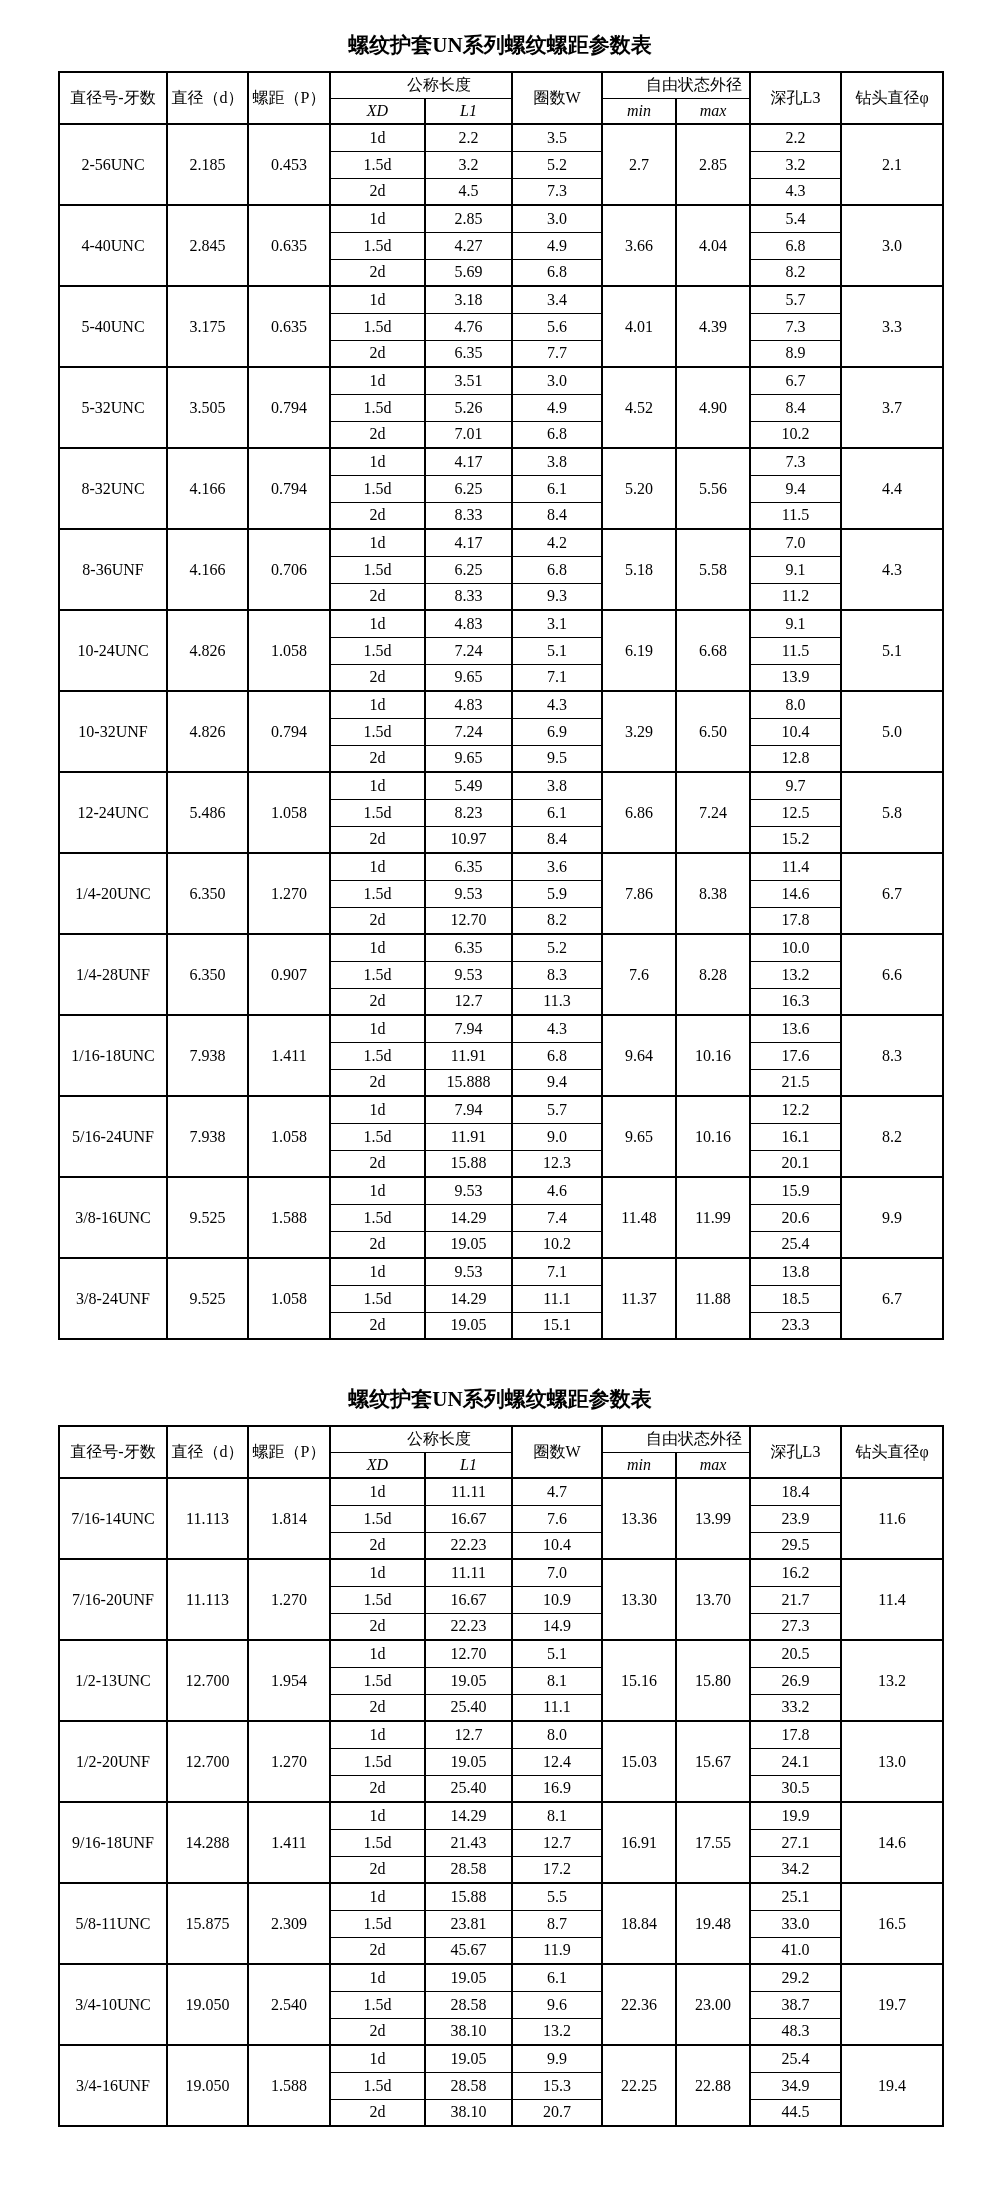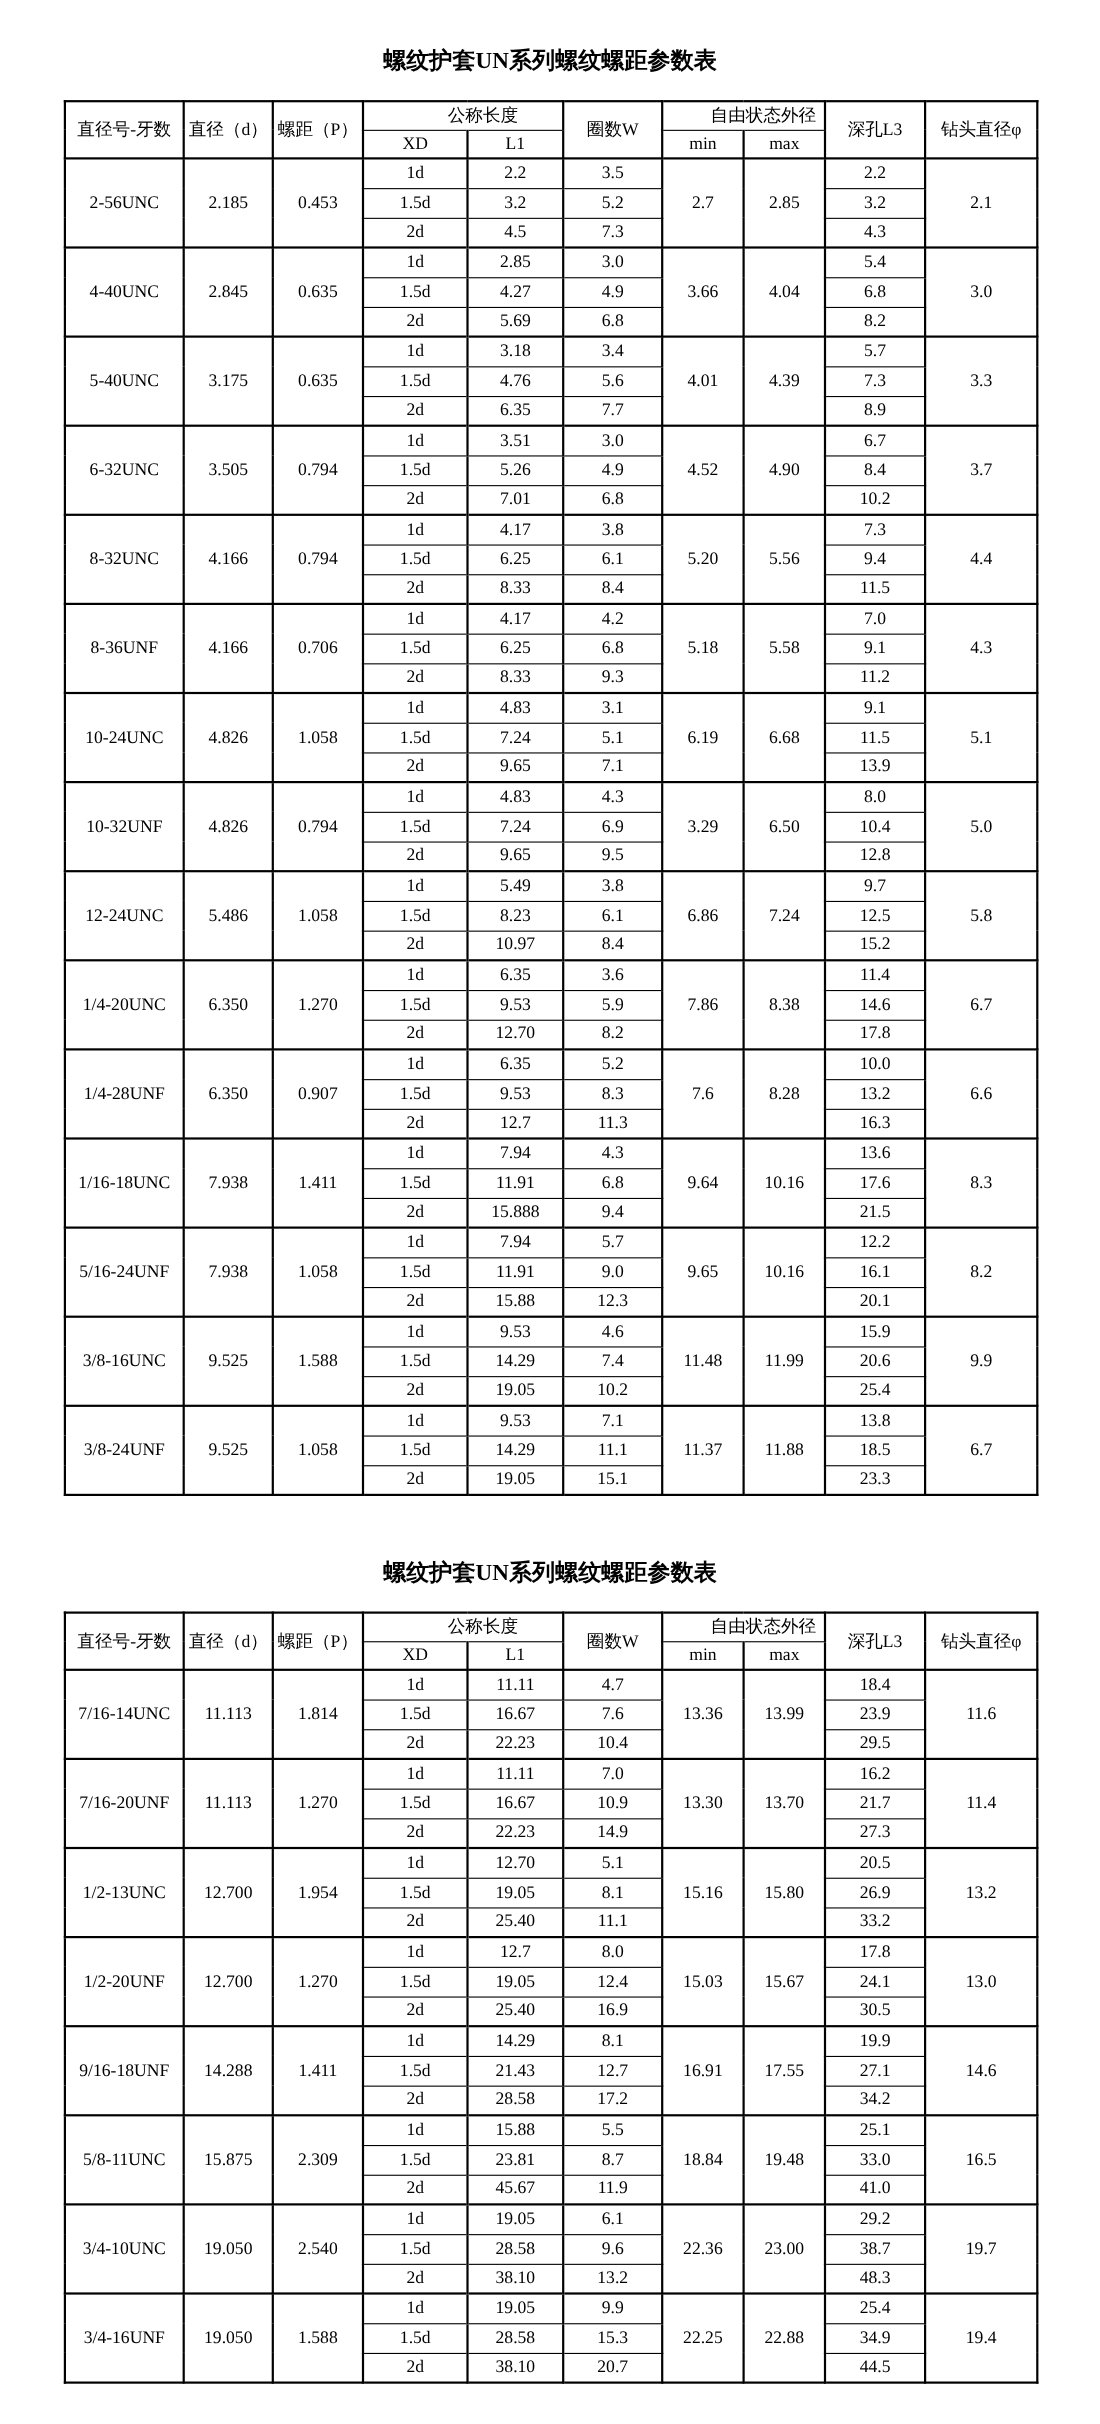--- a/index.html
+++ b/index.html
@@ -11,21 +11,21 @@
   }
   body {
     width: 1000px;
     min-height: 2204px;
   }
   .sheet {
     width: 884px;
     margin: 0 auto;
   }
   .table-title {
-    margin: 14px;
+    margin: 4px;
     padding: 0;
     text-align: center;
     font-size: 21px;
     font-weight: bold;
     line-height: 26px;
   }
   .title-1 { padding-top: 28px; padding-bottom: 9px; }
   .title-2 { padding-top: 42px; padding-bottom: 9px; }
   table.param-table {
     border-collapse: collapse;
@@ -40,21 +40,21 @@
     font-size: 16px;
     font-weight: normal;
     padding: 0;
     overflow: hidden;
     white-space: nowrap;
   }
   .param-table thead tr { height: 26px; }
   .param-table tbody tr { height: 27px; }
   
   .param-table th.split { border-bottom-width: 1px; padding-left: 36px; }
-  .param-table thead tr.sub-head th { border-top-width: 1px; }
+  .param-table thead tr.sub-head th { border-top-width: 1px; font-style: italic; }
   
   .param-table td.sub { border-top-width: 1px; border-bottom-width: 1px; }
   .param-table tr.group-start td { border-top-width: 2px; }
   .param-table tbody tr:last-child td { border-bottom-width: 2px; }
   
   .c-spec  { width: 108px; }
   .c-d     { width: 81px; }
   .c-p     { width: 82px; }
   .c-xd    { width: 95px; }
   .c-l1    { width: 87px; }
@@ -169,21 +169,21 @@
           <td class="sub">5.6</td>
           <td class="sub">7.3</td>
         </tr>
         <tr>
           <td class="sub">2d</td>
           <td class="sub">6.35</td>
           <td class="sub">7.7</td>
           <td class="sub">8.9</td>
         </tr>
         <tr class="group-start">
-          <td rowspan="3">6-32UNC</td>
+          <td rowspan="3">5-32UNC</td>
           <td rowspan="3">3.505</td>
           <td rowspan="3">0.794</td>
           <td class="sub">1d</td>
           <td class="sub">3.51</td>
           <td class="sub">3.0</td>
           <td rowspan="3">4.52</td>
           <td rowspan="3">4.90</td>
           <td class="sub">6.7</td>
           <td rowspan="3">3.7</td>
         </tr>

